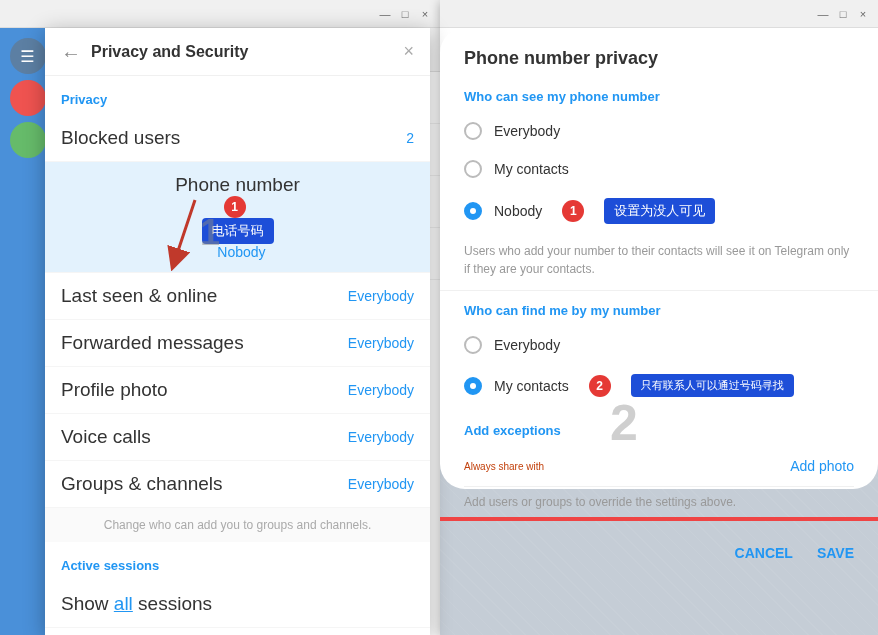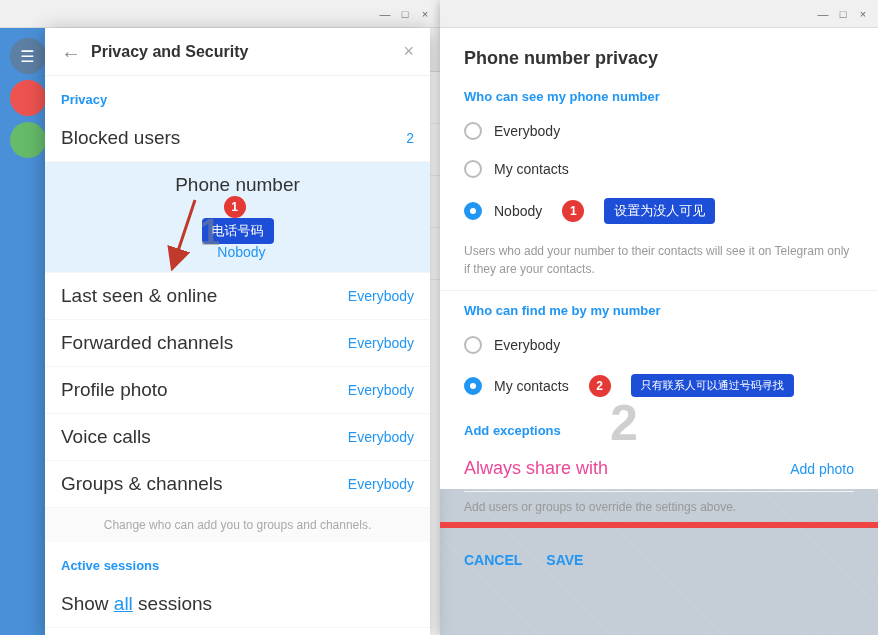--- a/index.html
+++ b/index.html
@@ -202,20 +202,21 @@
     
     .phone-privacy-modal {
       position: absolute;
       left: 0; top: 0;
       width: 438px;
       height: 461px;
       background: #fff;
       display: flex;
       flex-direction: column;
       z-index: 20;
+      border-radius: 25px;
     }
 
     .modal-title {
       padding: 20px 24px 8px;
       font-size: 18px;
       font-weight: 600;
       color: #333;
       flex-shrink: 0;
     }
 
@@ -271,36 +272,36 @@
       color: #2196F3;
     }
 
     .exception-row {
       display: flex;
       align-items: center;
       padding: 12px 0;
       border-bottom: 1px solid #f0f0f0;
       margin: 0 24px;
     }
-    .exception-label { flex: 1; font-size: 18px; color: #ec4899; }
+    .exception-label { flex: 1; font-size: 10px; color: #c2410c; }
     .exception-action { font-size: 14px; color: #2196F3; cursor: pointer; }
 
     .exception-desc {
       padding: 8px 24px;
       font-size: 12px;
       color: #999;
     }
 
     .modal-footer {
       margin-top: auto;
       padding: 16px 24px;
       display: flex;
-      justify-content: flex-start;
+      justify-content: flex-end;
       gap: 24px;
-      border-top: 6px solid #ef4444;
+      border-top: 4px solid #ef4444;
     }
     .btn-cancel {
       background: none; border: none; cursor: pointer;
       font-size: 14px; font-weight: 600;
       color: #2196F3; padding: 8px 0; text-transform: uppercase;
     }
     .btn-save {
       background: none; border: none; cursor: pointer;
       font-size: 14px; font-weight: 600;
       color: #2196F3; padding: 8px 0; text-transform: uppercase;
@@ -432,21 +433,21 @@
         <span class="chinese-tooltip">电话号码</span>
         <span class="menu-item-value" style="margin-left:8px;">Nobody</span>
       </div>
 
       <div class="menu-item">
         <span class="menu-item-label">Last seen &amp; online</span>
         <span class="menu-item-value">Everybody</span>
       </div>
 
       <div class="menu-item">
-        <span class="menu-item-label">Forwarded channels</span>
+        <span class="menu-item-label">Forwarded messages</span>
         <span class="menu-item-value">Everybody</span>
       </div>
 
       <div class="menu-item">
         <span class="menu-item-label">Profile photo</span>
         <span class="menu-item-value">Everybody</span>
       </div>
 
       <div class="menu-item">
         <span class="menu-item-label">Voice calls</span>

